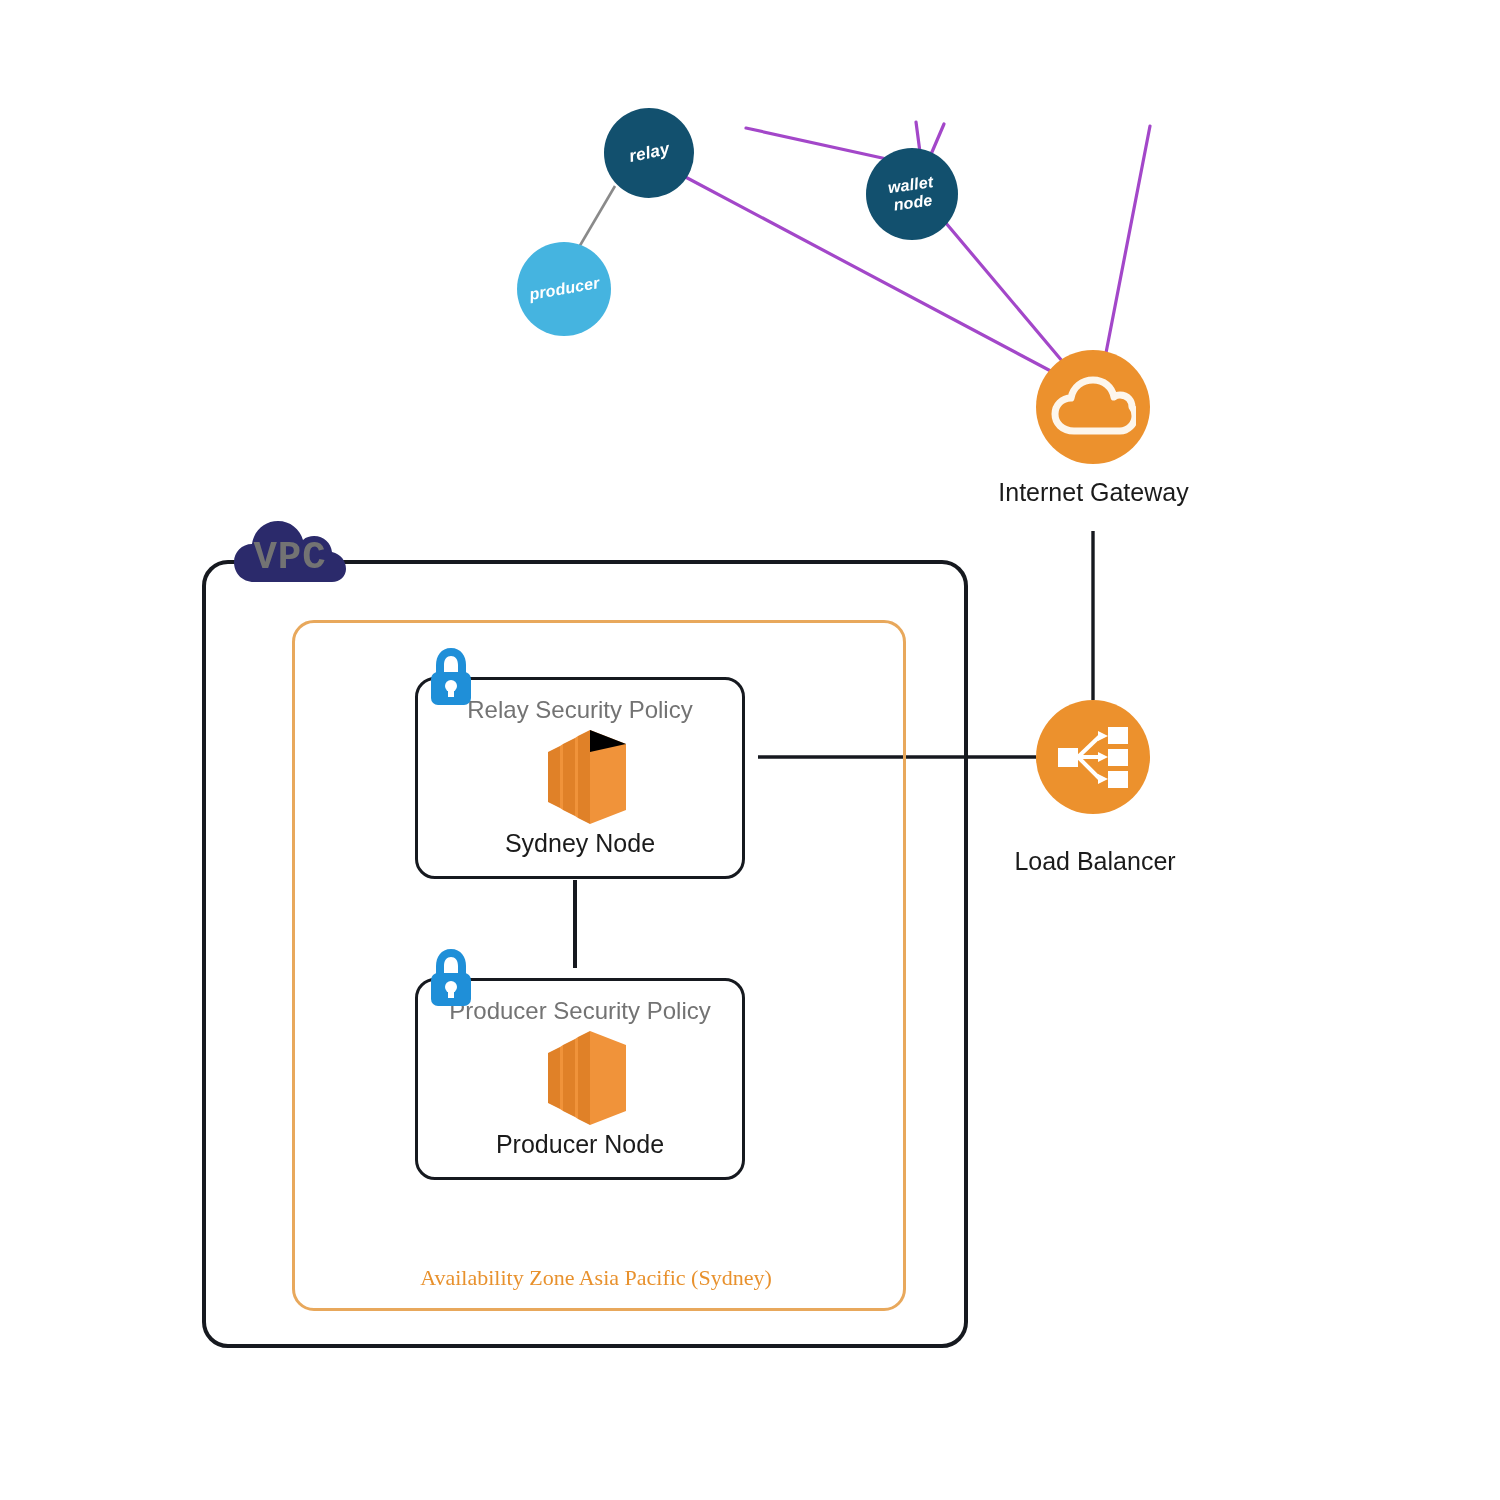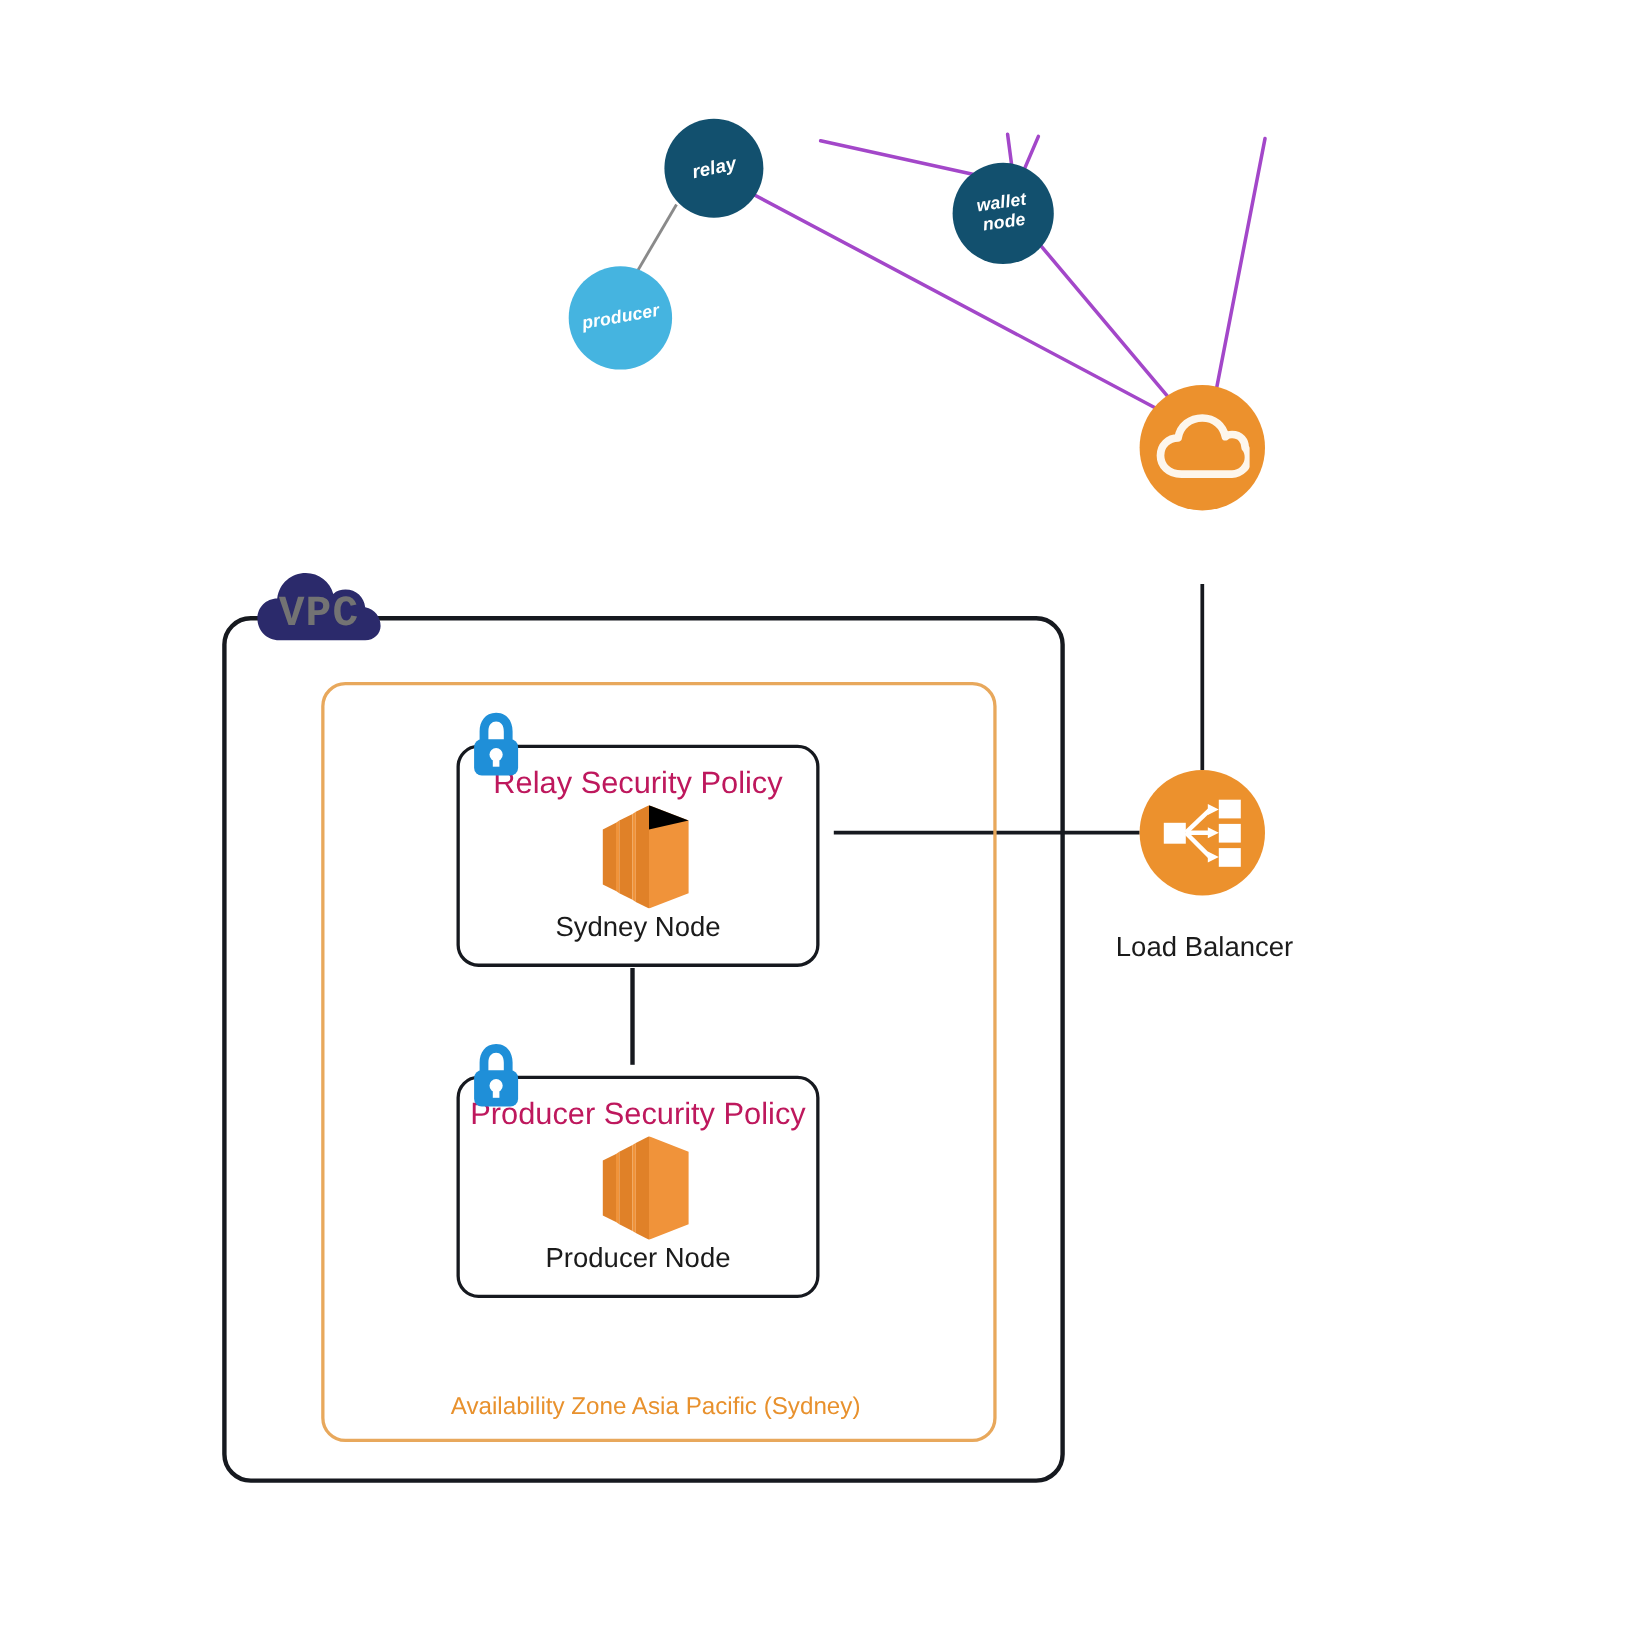--- a/index.html
+++ b/index.html
@@ -68,20 +68,21 @@
     position: absolute;
     border: 3px solid #e8a85c;
     border-radius: 22px;
     background: transparent;
   }
   #az-label {
     position: absolute;
     color: #e8912d;
     font-size: 22px;
     white-space: nowrap;
+    font-family: Liberation Serif, serif;
   }
 
   
   #vpc-badge {
     position: absolute;
     display: flex;
     align-items: center;
     justify-content: center;
   }
   #vpc-badge-text {
@@ -102,22 +103,22 @@
     border-radius: 20px;
     background: #ffffff;
     display: flex;
     flex-direction: column;
     align-items: center;
     justify-content: space-between;
     box-sizing: border-box;
     padding: 16px 0 18px 0;
   }
   .policy-title {
-    font-size: 28px;
-    color: #be185d;
+    font-size: 24px;
+    color: #737373;
     white-space: nowrap;
   }
   .policy-name {
     font-size: 25px;
     color: #1b1b1b;
     white-space: nowrap;
   }
   .ec2-icon {
     display: block;
   }
@@ -166,20 +167,21 @@
     </span>
   </div>
 
   <div class="awscircle" style="left:1036px; top:350px; width:114px; height:114px; background:#ec912d;">
     <svg width="86" height="62" viewBox="0 0 86 62">
       <path d="M24 55 C12 55 5 47 5 38 C5 29 12 22 21 22 C23 11 32 4 43 4
                C54 4 62 11 64 21 C65 20 68 19 70 19 C78 19 82 25 82 31
                C84 33 85 36 85 40 C85 48 78 55 70 55 Z" fill="none" stroke="#fdf6ec" stroke-width="7" stroke-linejoin="round"></path>
     </svg>
   </div>
+  <div class="awslabel" style="left:936px; top:478px; width:315px;">Internet Gateway</div>
 
   <div class="awscircle" style="left:1036px; top:700px; width:114px; height:114px; background:#ec912d;">
     <svg width="78" height="78" viewBox="0 0 78 78">
       <g fill="#ffffff">
         <rect x="4" y="30" width="20" height="19"></rect>
         <rect x="54" y="9" width="20" height="17"></rect>
         <rect x="54" y="31" width="20" height="17"></rect>
         <rect x="54" y="53" width="20" height="17"></rect>
       </g>
       <g stroke="#ffffff" stroke-width="4" fill="none">

